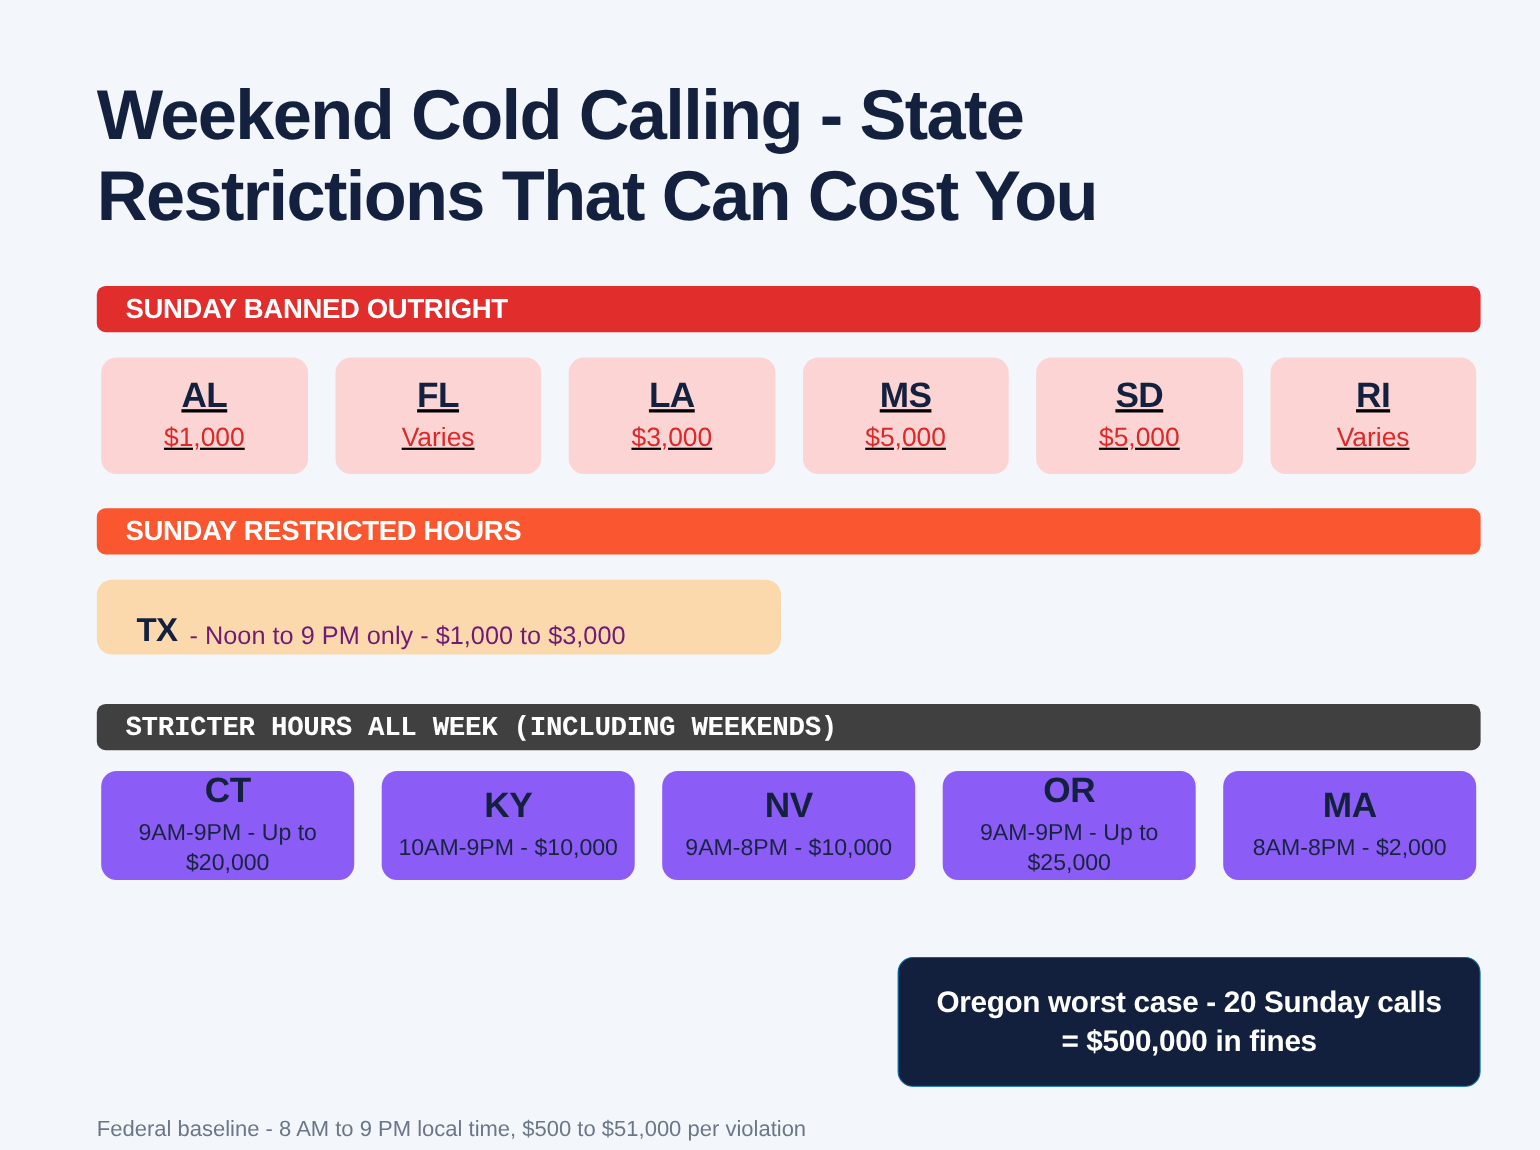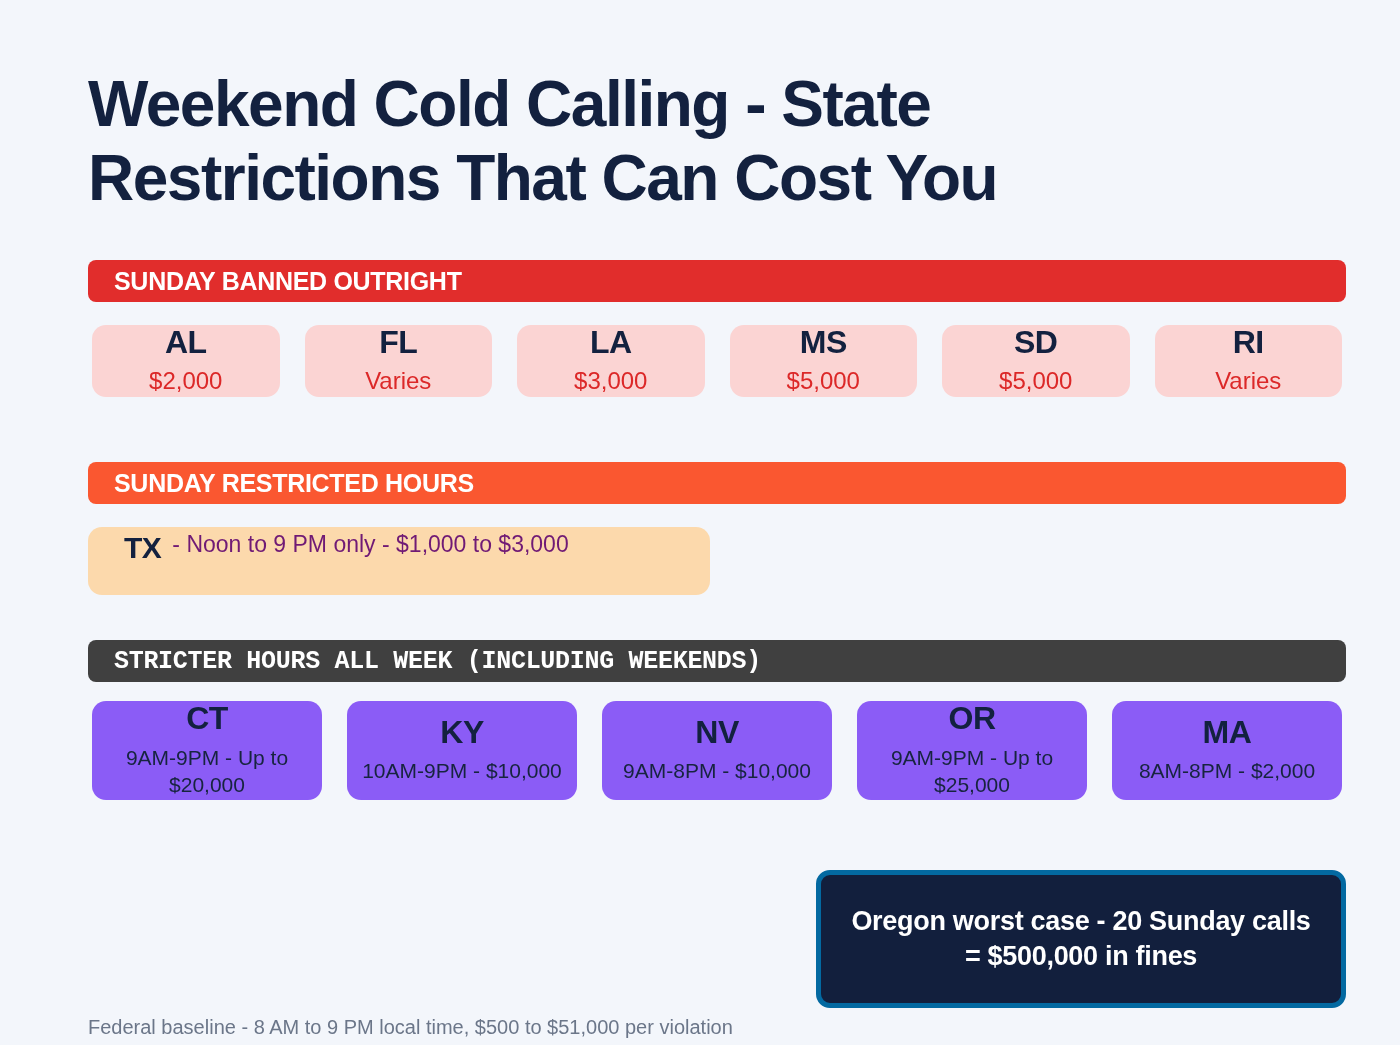--- a/index.html
+++ b/index.html
@@ -61,22 +61,23 @@
     flex:1 1 0;
     border-radius:14px;
     text-align:center;
     display:flex;
     flex-direction:column;
     align-items:center;
     justify-content:center;
   }
   .card-red {
     background:#fbd4d3;
-    height:72px;
+    height:106px;
     padding:4px 4px;
+    text-decoration:underline;
   }
   .card-red .abbr {
     font-size:32px; font-weight:bold; color:#13213f;
     line-height:1.05; letter-spacing:-0.5px;
   }
   .card-red .fine {
     font-size:24px; color:#dc2828; line-height:1.25; margin-top:2px;
   }
 
   .card-blue {
@@ -93,37 +94,37 @@
   }
 
   
   .tx-card {
     position:absolute;
     left:72px; top:511px;
     width:622px; height:68px;
     background:#fcd9ac;
     border-radius:14px;
     display:flex;
-    align-items:flex-start;
+    align-items:flex-end;
     padding-left:32px;
   }
   .tx-card .abbr {
     font-size:30px; font-weight:bold; color:#13213f; letter-spacing:-0.5px;
   }
   .tx-card .detail {
     font-size:23px; color:#701a75; margin-left:7px;
   }
 
   
   .callout {
     position:absolute;
     left:800px; top:854px;
-    width:530px; height:138px;
+    width:530px; height:118px;
     background:#121f3d;
-    border:5px solid #0369a1;
+    border:1px solid #0369a1;
     border-radius:14px;
     display:flex;
     align-items:center;
     justify-content:center;
     text-align:center;
     padding:0 24px;
   }
   .callout span {
     color:#ffffff;
     font-size:27px;
@@ -147,21 +148,21 @@
 
   <h1 class="title">Weekend Cold Calling - State Restrictions That Can Cost You</h1>
 
   <div class="bar bar-red">
     <span>SUNDAY BANNED OUTRIGHT</span>
   </div>
 
   <div class="row row-red">
     <div class="card card-red">
       <div class="abbr">AL</div>
-      <div class="fine">$2,000</div>
+      <div class="fine">$1,000</div>
     </div>
     <div class="card card-red">
       <div class="abbr">FL</div>
       <div class="fine">Varies</div>
     </div>
     <div class="card card-red">
       <div class="abbr">LA</div>
       <div class="fine">$3,000</div>
     </div>
     <div class="card card-red">

